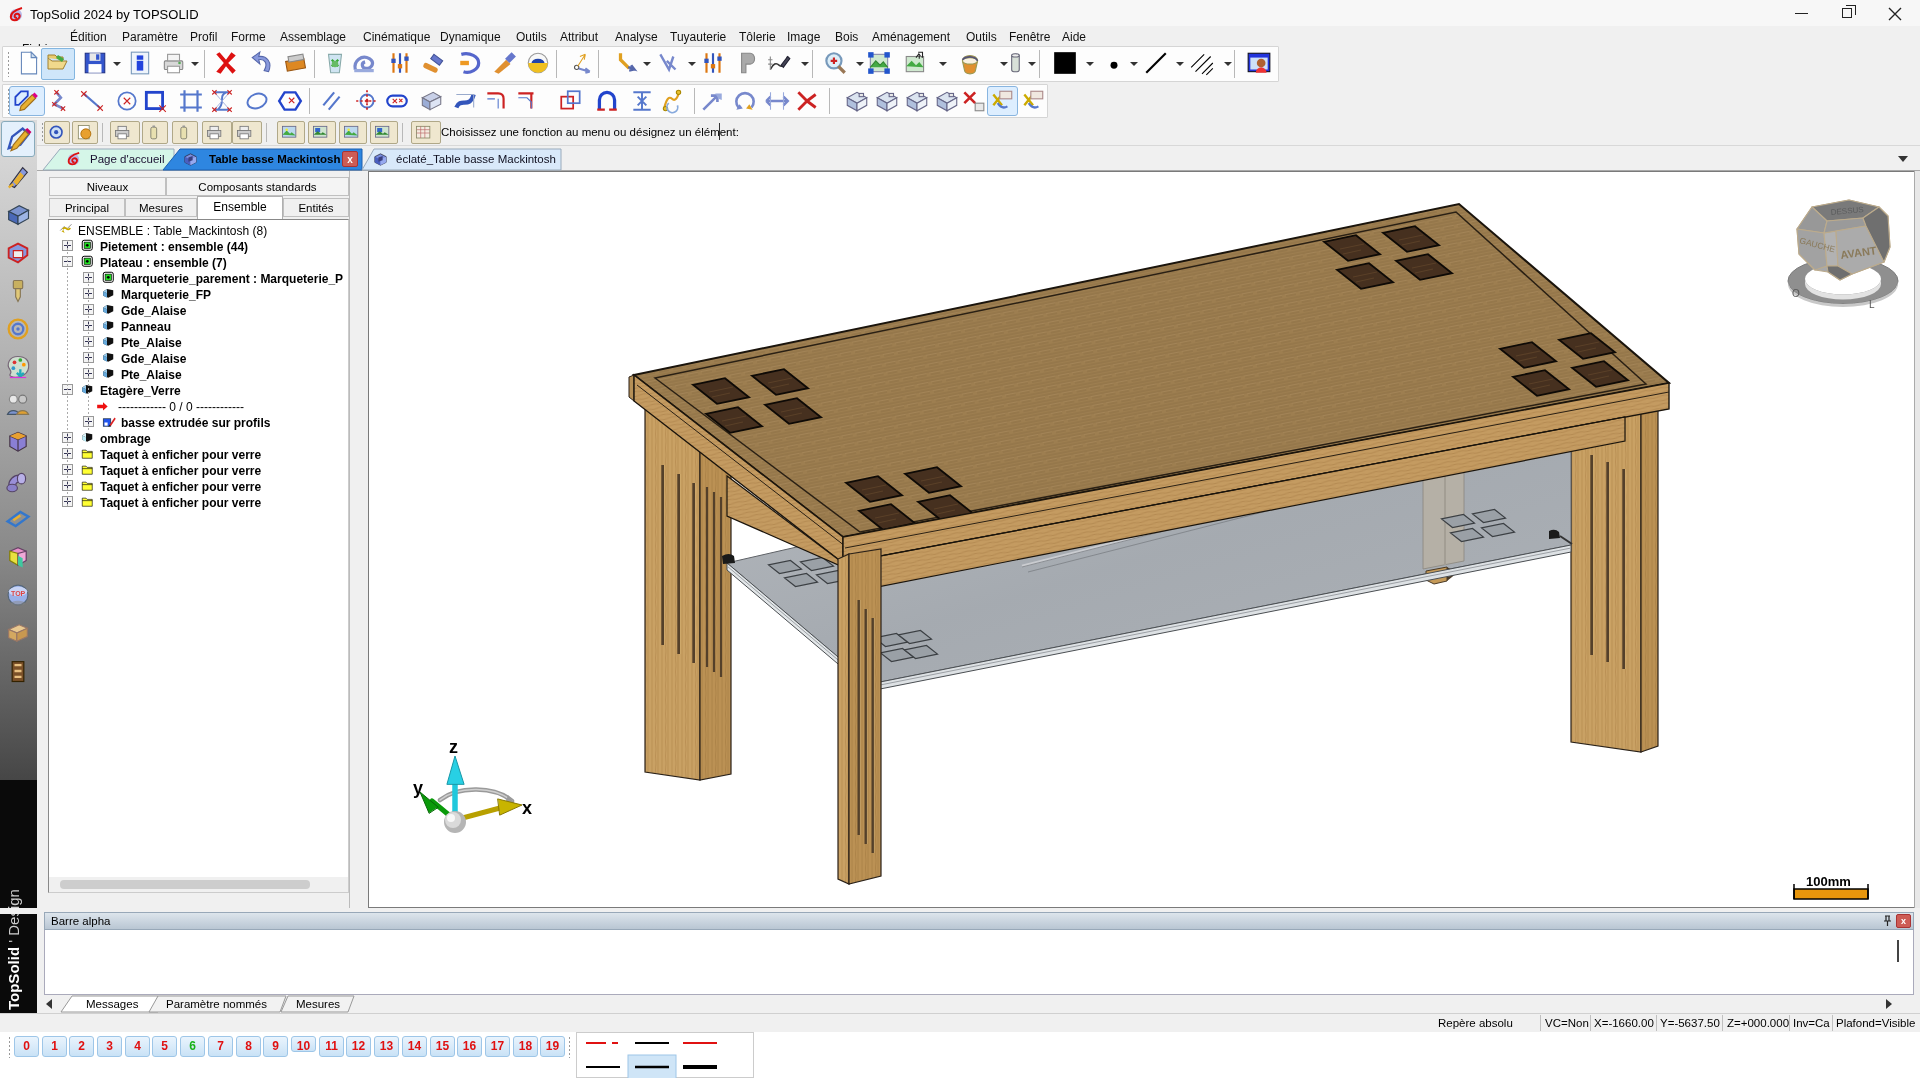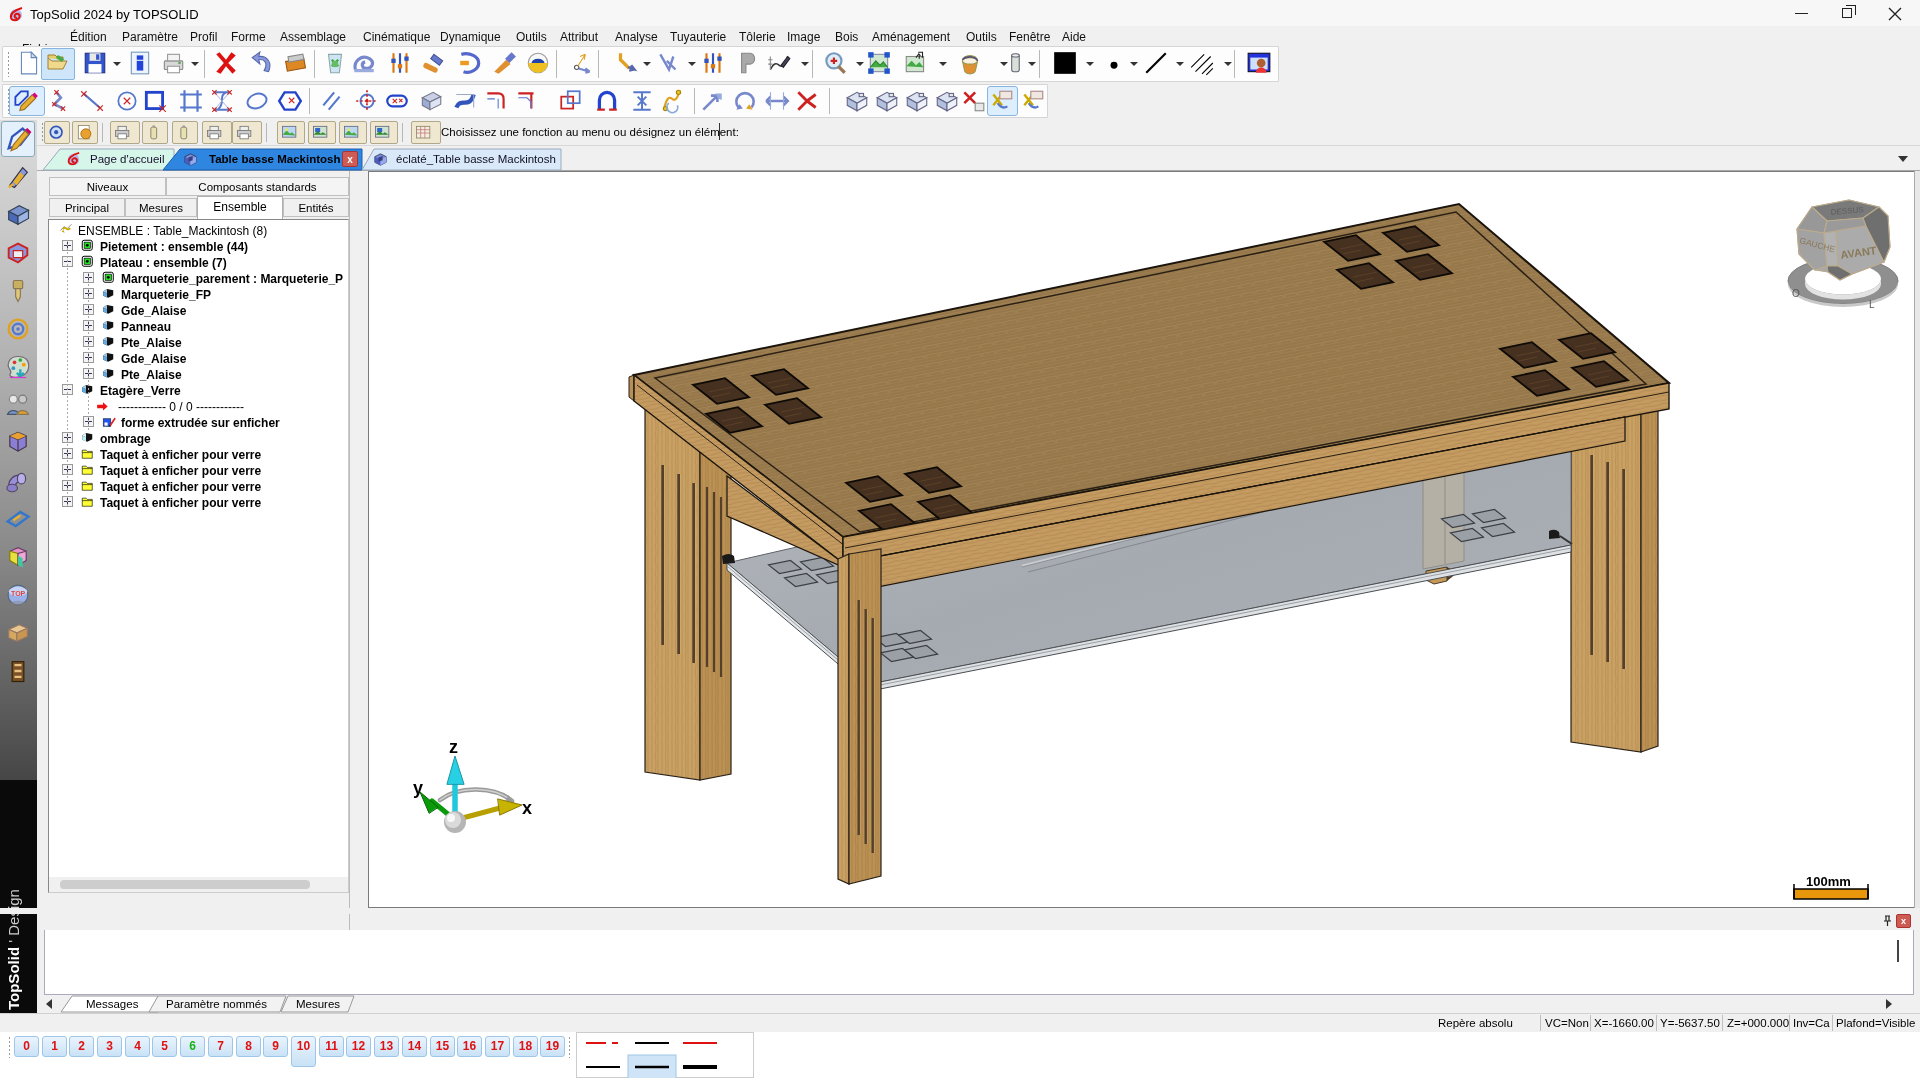--- a/index.html
+++ b/index.html
@@ -673,21 +673,21 @@
 <div class="abs" style="left:118px;top:400px;font-size:12px;color:#000;">------------ 0 / 0 ------------</div>
 <div class="abs" style="left:83px;top:416px;width:11px;height:11px;background:#f4f4f4;border:1px solid #999;"></div>
     <div class="abs" style="left:85px;top:420.5px;width:7px;height:1.5px;background:#335;"></div>
     <div class="abs" style="left:87.5px;top:418px;width:1.5px;height:7px;background:#335;"></div>
     <svg class="abs" style="left:102px;top:415px" width="15" height="15" viewBox="0 0 24 24">
       <rect x="2" y="6" width="12" height="12" fill="#2255ee" stroke="#123"></rect>
       <rect x="4" y="12" width="5" height="5" fill="#fff"></rect>
       <path d="M12 16 L20 4 l2 2 -8 12 z" fill="#dd2222"></path>
       <path d="M10 19 l4 -2 -2 -2 z" fill="#222"></path>
     </svg>
-    <div class="abs" style="left:121px;top:416px;font-size:12px;font-weight:bold;color:#000;">forme extrudée sur enficher</div>
+    <div class="abs" style="left:121px;top:416px;font-size:12px;font-weight:bold;color:#000;">basse extrudée sur profils</div>
 <div class="abs" style="left:62px;top:432px;width:11px;height:11px;background:#f4f4f4;border:1px solid #999;"></div>
     <div class="abs" style="left:64px;top:436.5px;width:7px;height:1.5px;background:#335;"></div>
     <div class="abs" style="left:66.5px;top:434px;width:1.5px;height:7px;background:#335;"></div>
     <svg class="abs" style="left:81px;top:431px" width="15" height="15" viewBox="0 0 24 24">
       <path d="M2 7 L8 3 L18 5 V13 L10 17 L2 14 z" fill="#111"></path>
       <path d="M2 7 L8 10 V17 L2 14 z" fill="#bfeef8"></path>
       <path d="M8 3 L8 10 L2 7 z" fill="#dff6fc"></path>
     </svg>
     <div class="abs" style="left:100px;top:432px;font-size:12px;font-weight:bold;color:#000;">ombrage</div>
 <div class="abs" style="left:62px;top:448px;width:11px;height:11px;background:#f4f4f4;border:1px solid #999;"></div>
@@ -894,20 +894,21 @@
 <text x="1841" y="259" font-size="11" fill="#8a7a5a" font-weight="bold" transform="rotate(-8 1841 259)" font-family="Liberation Sans">AVANT</text>
 <text x="1831" y="215" font-size="8" fill="#5a5b5c" transform="rotate(-5 1831 215)" font-family="Liberation Sans">DESSUS</text>
 <text x="1792" y="297" font-size="10" fill="#555" font-family="Liberation Sans">O</text>
 <text x="1869" y="308" font-size="10" fill="#555" font-family="Liberation Sans">L</text>
 </g>
 <text x="1806" y="886" font-size="13" font-weight="bold" fill="#000" font-family="Liberation Sans">100mm</text>
 <rect x="1794" y="889" width="74" height="10" fill="#e8960c" stroke="#000" stroke-width="1.5"></rect>
 <path d="M1794 884 v15 M1868 884 v15" stroke="#000" stroke-width="1.5"></path>
 </svg>
 <div class="abs" style="left:0;top:908px;width:1920px;height:6px;background:#f0f0f0;"></div>
+<div class="abs" style="left:44px;top:912px;width:1870px;height:18px;background:linear-gradient(#dde5ec,#b9c6d3);border:1px solid #98a8b8;font-size:11.5px;color:#000;padding:2px 0 0 6px;">Barre alpha</div>
 <svg class="abs" style="left:1882px;top:915px" width="11" height="12">
       <path d="M3 1 h5 M4 1 v5 M7 1 v5 M2 6 h7 M5.5 6 v5" stroke="#222" stroke-width="1.2" fill="none"></path>
     </svg>
 <div class="abs" style="left:1896px;top:914px;width:15px;height:14px;background:#cd5c55;border:1px solid #a33;border-radius:2px;color:#fff;font-size:9px;font-weight:bold;text-align:center;line-height:13px;">x</div>
 <div class="abs" style="left:44px;top:930px;width:1870px;height:65px;background:#fff;border:1px solid #aab;border-top:none;"></div>
 <div class="abs" style="left:1897px;top:940px;width:2px;height:22px;background:#444;"></div>
 <div class="abs" style="left:44px;top:995px;width:1870px;height:18px;background:#f0f0f0;"></div>
 <div class="abs" style="left:46px;top:999px;width:0;height:0;border-top:5px solid transparent;border-bottom:5px solid transparent;border-right:6px solid #333;"></div>
 <svg class="abs" style="left:60px;top:995px" width="100" height="18">
       <path d="M12 1 L98 1 L98 17 L1 17 z" fill="#fff" stroke="#999"></path>
@@ -941,21 +942,21 @@
 <div class="abs" style="left:14px;top:1036px;width:25px;height:21px;background:linear-gradient(#eaf4fd,#c9e2f6);border:1px solid #9ec6e8;border-radius:3px;color:#e01111;font-size:12px;font-weight:bold;text-align:center;line-height:19px;">0</div>
 <div class="abs" style="left:42px;top:1036px;width:25px;height:21px;background:linear-gradient(#eaf4fd,#c9e2f6);border:1px solid #9ec6e8;border-radius:3px;color:#e01111;font-size:12px;font-weight:bold;text-align:center;line-height:19px;">1</div>
 <div class="abs" style="left:69px;top:1036px;width:25px;height:21px;background:linear-gradient(#eaf4fd,#c9e2f6);border:1px solid #9ec6e8;border-radius:3px;color:#e01111;font-size:12px;font-weight:bold;text-align:center;line-height:19px;">2</div>
 <div class="abs" style="left:97px;top:1036px;width:25px;height:21px;background:linear-gradient(#eaf4fd,#c9e2f6);border:1px solid #9ec6e8;border-radius:3px;color:#e01111;font-size:12px;font-weight:bold;text-align:center;line-height:19px;">3</div>
 <div class="abs" style="left:125px;top:1036px;width:25px;height:21px;background:linear-gradient(#eaf4fd,#c9e2f6);border:1px solid #9ec6e8;border-radius:3px;color:#e01111;font-size:12px;font-weight:bold;text-align:center;line-height:19px;">4</div>
 <div class="abs" style="left:152px;top:1036px;width:25px;height:21px;background:linear-gradient(#eaf4fd,#c9e2f6);border:1px solid #9ec6e8;border-radius:3px;color:#e01111;font-size:12px;font-weight:bold;text-align:center;line-height:19px;">5</div>
 <div class="abs" style="left:180px;top:1036px;width:25px;height:21px;background:linear-gradient(#eaf4fd,#c9e2f6);border:1px solid #9ec6e8;border-radius:3px;color:#19b219;font-size:12px;font-weight:bold;text-align:center;line-height:19px;">6</div>
 <div class="abs" style="left:208px;top:1036px;width:25px;height:21px;background:linear-gradient(#eaf4fd,#c9e2f6);border:1px solid #9ec6e8;border-radius:3px;color:#e01111;font-size:12px;font-weight:bold;text-align:center;line-height:19px;">7</div>
 <div class="abs" style="left:236px;top:1036px;width:25px;height:21px;background:linear-gradient(#eaf4fd,#c9e2f6);border:1px solid #9ec6e8;border-radius:3px;color:#e01111;font-size:12px;font-weight:bold;text-align:center;line-height:19px;">8</div>
 <div class="abs" style="left:263px;top:1036px;width:25px;height:21px;background:linear-gradient(#eaf4fd,#c9e2f6);border:1px solid #9ec6e8;border-radius:3px;color:#e01111;font-size:12px;font-weight:bold;text-align:center;line-height:19px;">9</div>
-<div class="abs" style="left:291px;top:1036px;width:25px;height:31px;background:linear-gradient(#eaf4fd,#c9e2f6);border:1px solid #9ec6e8;border-radius:3px;color:#e01111;font-size:12px;font-weight:bold;text-align:center;line-height:19px;">10</div>
+<div class="abs" style="left:291px;top:1036px;width:25px;height:16px;background:linear-gradient(#eaf4fd,#c9e2f6);border:1px solid #9ec6e8;border-radius:3px;color:#e01111;font-size:12px;font-weight:bold;text-align:center;line-height:19px;">10</div>
 <div class="abs" style="left:319px;top:1036px;width:25px;height:21px;background:linear-gradient(#eaf4fd,#c9e2f6);border:1px solid #9ec6e8;border-radius:3px;color:#e01111;font-size:12px;font-weight:bold;text-align:center;line-height:19px;">11</div>
 <div class="abs" style="left:346px;top:1036px;width:25px;height:21px;background:linear-gradient(#eaf4fd,#c9e2f6);border:1px solid #9ec6e8;border-radius:3px;color:#e01111;font-size:12px;font-weight:bold;text-align:center;line-height:19px;">12</div>
 <div class="abs" style="left:374px;top:1036px;width:25px;height:21px;background:linear-gradient(#eaf4fd,#c9e2f6);border:1px solid #9ec6e8;border-radius:3px;color:#e01111;font-size:12px;font-weight:bold;text-align:center;line-height:19px;">13</div>
 <div class="abs" style="left:402px;top:1036px;width:25px;height:21px;background:linear-gradient(#eaf4fd,#c9e2f6);border:1px solid #9ec6e8;border-radius:3px;color:#e01111;font-size:12px;font-weight:bold;text-align:center;line-height:19px;">14</div>
 <div class="abs" style="left:430px;top:1036px;width:25px;height:21px;background:linear-gradient(#eaf4fd,#c9e2f6);border:1px solid #9ec6e8;border-radius:3px;color:#e01111;font-size:12px;font-weight:bold;text-align:center;line-height:19px;">15</div>
 <div class="abs" style="left:457px;top:1036px;width:25px;height:21px;background:linear-gradient(#eaf4fd,#c9e2f6);border:1px solid #9ec6e8;border-radius:3px;color:#e01111;font-size:12px;font-weight:bold;text-align:center;line-height:19px;">16</div>
 <div class="abs" style="left:485px;top:1036px;width:25px;height:21px;background:linear-gradient(#eaf4fd,#c9e2f6);border:1px solid #9ec6e8;border-radius:3px;color:#e01111;font-size:12px;font-weight:bold;text-align:center;line-height:19px;">17</div>
 <div class="abs" style="left:513px;top:1036px;width:25px;height:21px;background:linear-gradient(#eaf4fd,#c9e2f6);border:1px solid #9ec6e8;border-radius:3px;color:#e01111;font-size:12px;font-weight:bold;text-align:center;line-height:19px;">18</div>
 <div class="abs" style="left:540px;top:1036px;width:25px;height:21px;background:linear-gradient(#eaf4fd,#c9e2f6);border:1px solid #9ec6e8;border-radius:3px;color:#e01111;font-size:12px;font-weight:bold;text-align:center;line-height:19px;">19</div>
 <div class="dots" style="left:568px;top:1036px;height:22px;"></div>

